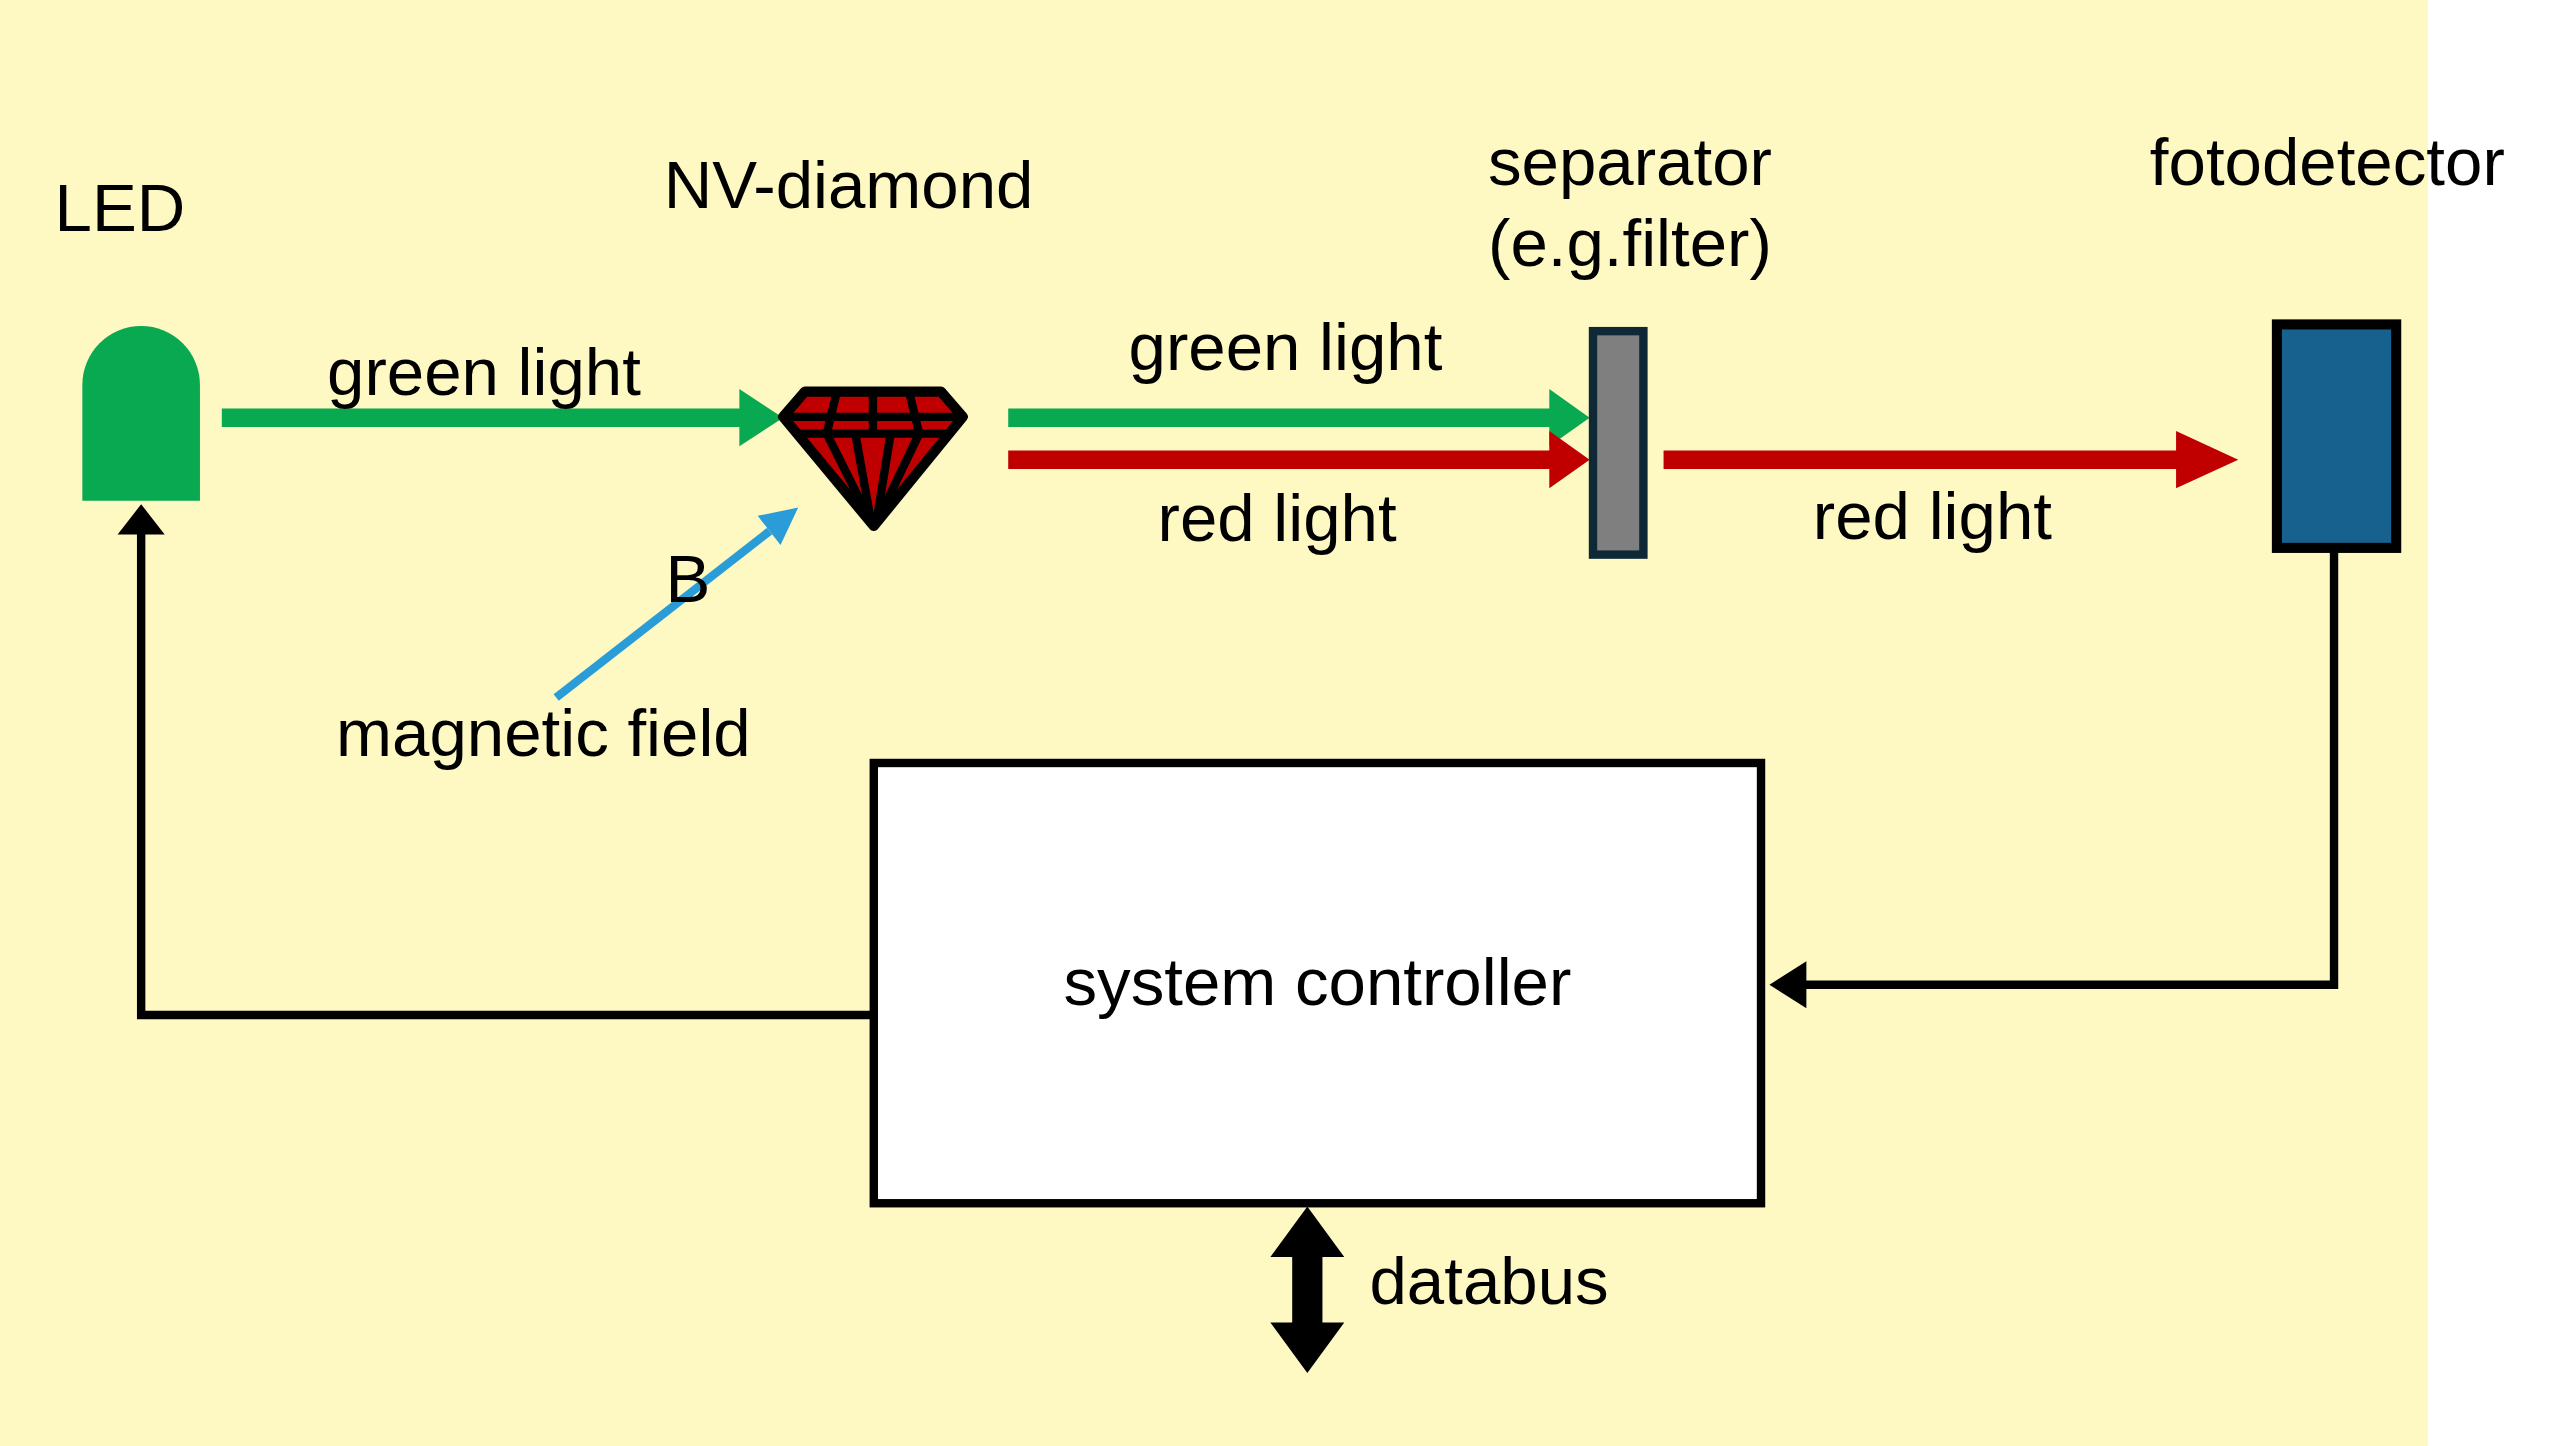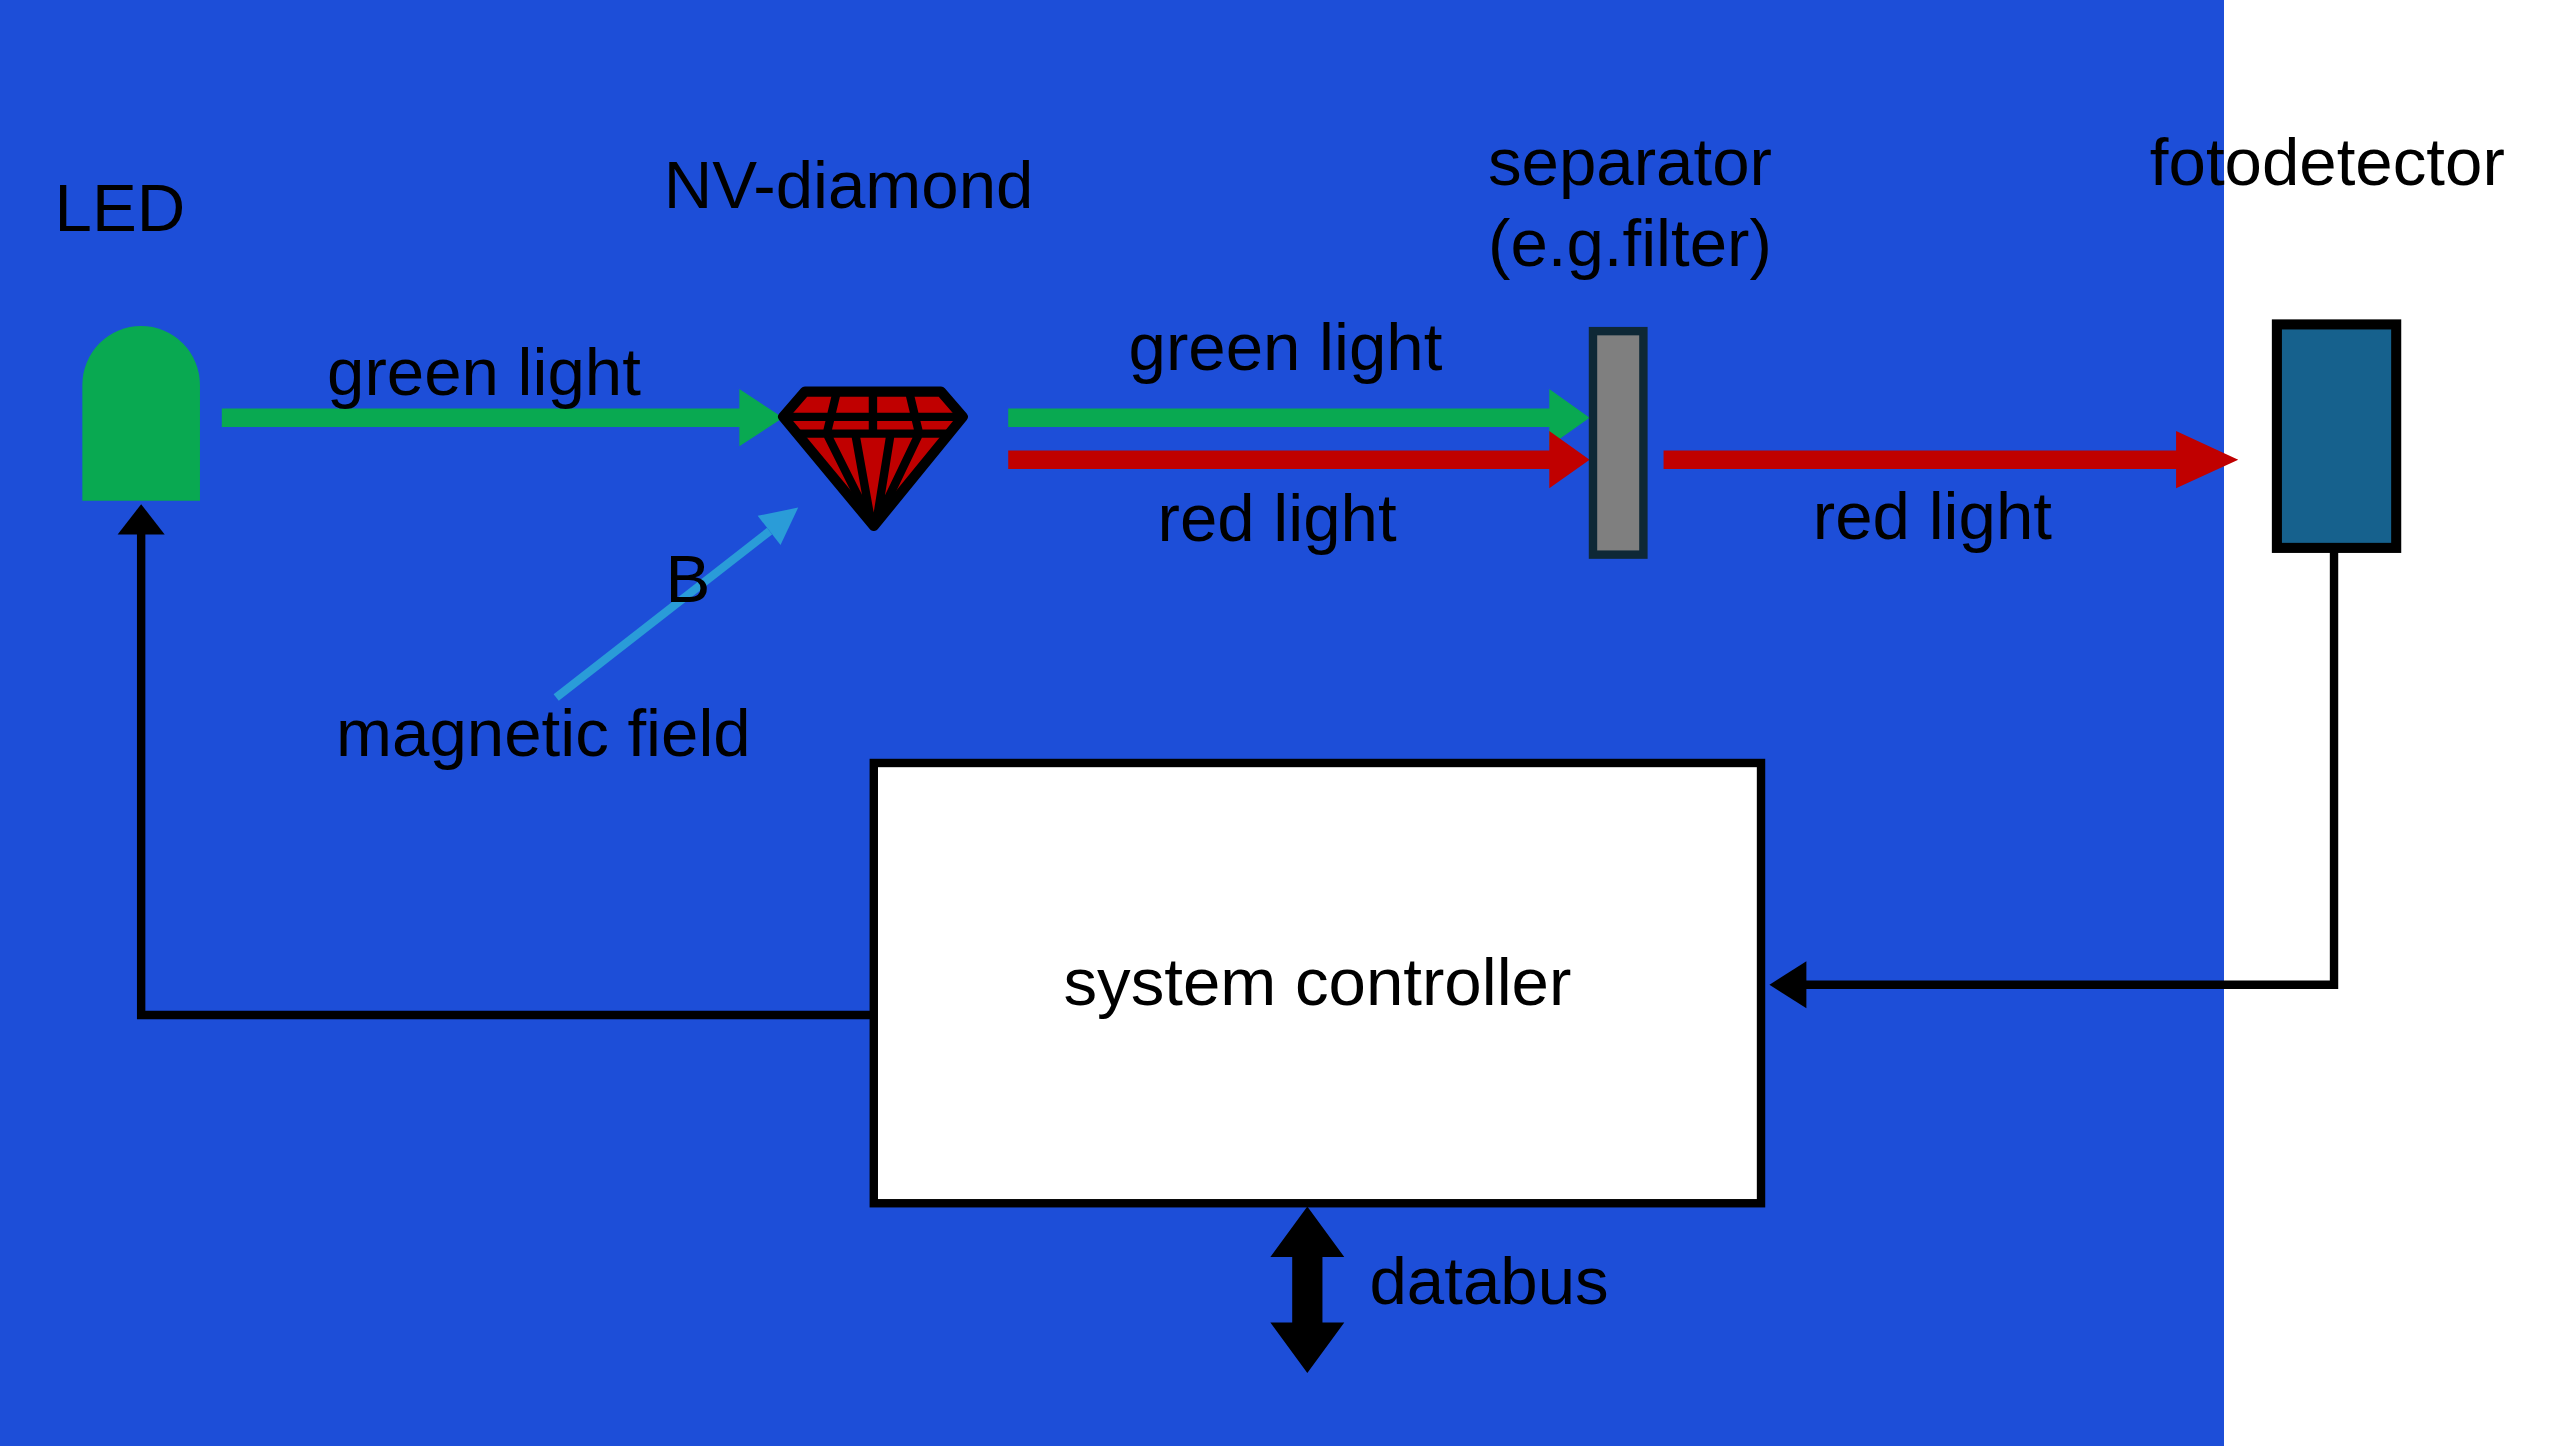--- a/index.html
+++ b/index.html
@@ -5,23 +5,23 @@
   html, body {
     margin: 0;
     padding: 0;
     background: #FFFFFF;
     width: 2576px;
     height: 1447px;
     overflow: hidden;
   }
   .stage {
     position: relative;
-    width: 2224px;
+    width: 2428px;
     height: 1447px;
-    background: #1d4ed8;
+    background: #fef9c3;
   }
   svg { display: block; }
   text {
     font-family: "Liberation Sans", sans-serif;
     font-size: 40px;
     fill: #000000;
   }
   .label-mid  { text-anchor: middle; }
   .label-start{ text-anchor: start; }
   .b-symbol   { font-size: 40px; }

